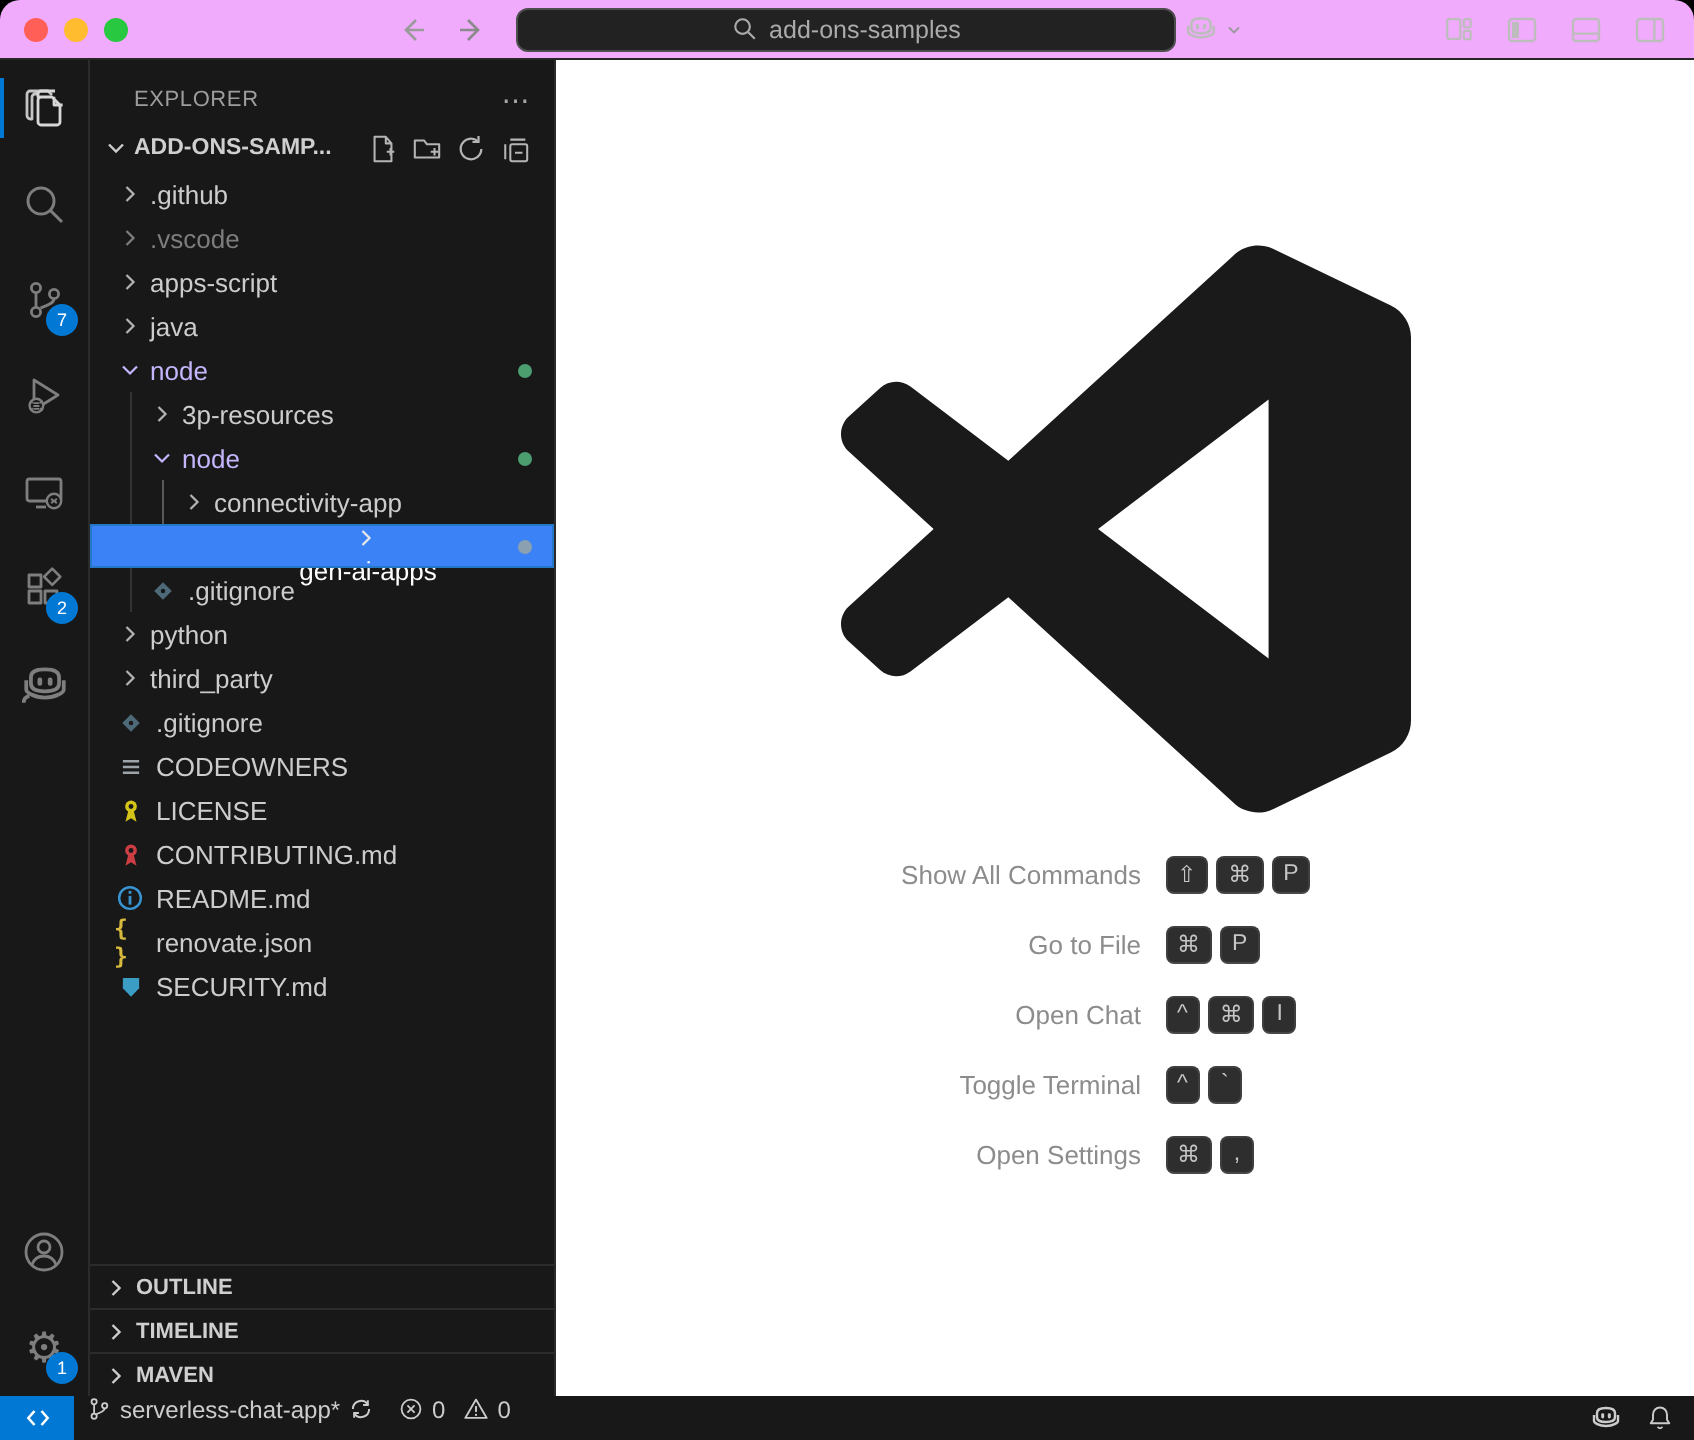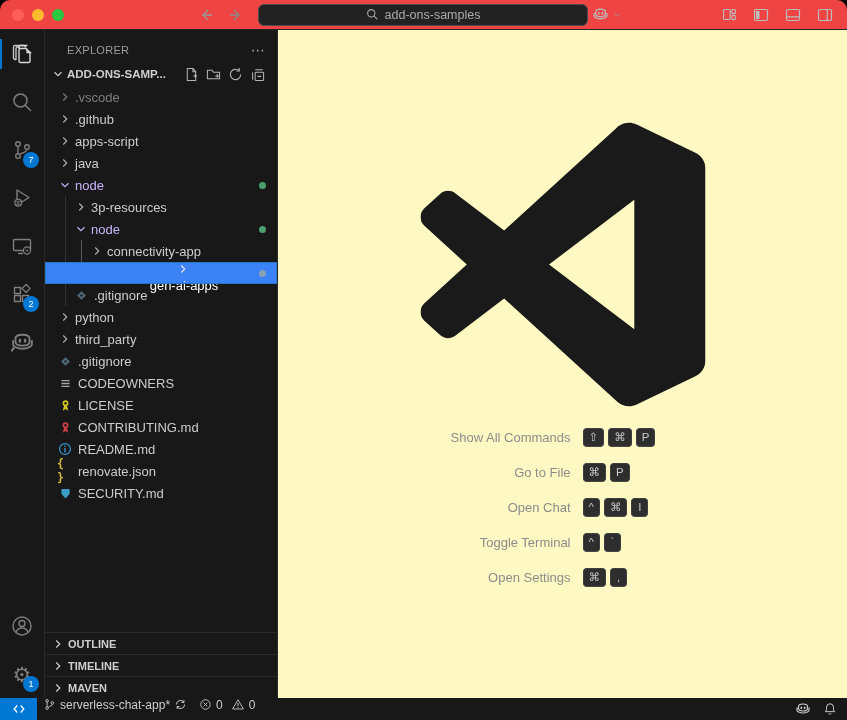--- a/index.html
+++ b/index.html
@@ -2,21 +2,21 @@
 <html><head>
 <meta charset="utf-8">
 <style>
   * { margin:0; padding:0; box-sizing:border-box; }
   html,body { width:847px; height:720px; background:#000; overflow:hidden;
     font-family:"Liberation Sans", sans-serif; }
   .window { width:847px; height:720px; display:flex; flex-direction:column;
     background:#1f1f1f; border-radius:10px 10px 0 0; overflow:hidden; }
 
   
-  .titlebar { height:30px; background:#ef4444; display:flex; align-items:center;
+  .titlebar { height:30px; background:#f0abfc; display:flex; align-items:center;
     flex:0 0 30px; position:relative; border-bottom:1px solid #262626; }
   .traffic { display:flex; gap:8px; padding-left:12px; width:170px; }
   .tl { width:12px; height:12px; border-radius:50%; }
   .tl.red { background:#ff5f57; } .tl.yellow { background:#febc2e; } .tl.green { background:#28c840; }
   .nav { display:flex; gap:14px; margin-left:28px; color:#9a9a9a; }
   .nav svg { display:block; }
   .searchbox { margin-left:14px; width:330px; height:22px; background:#222222;
     border:1px solid #4d4d4d; border-radius:6px; display:flex; align-items:center;
     justify-content:center; gap:6px; color:#ababab; font-size:12.5px; }
   .tb-right { margin-left:auto; display:flex; align-items:center; gap:14px; padding-right:14px; color:#bdbdbd; }
@@ -63,21 +63,21 @@
   .row.sel { background:#3b82f6; outline:1px solid #2577c8; outline-offset:-1px;flex-direction:column; }
   .dot { position:absolute; right:11px; top:50%; margin-top:-3.5px; width:7px; height:7px; border-radius:50%; }
   .dot.g { background:#4d9e6f; } .dot.b { background:#8ba0b0; }
   .braces { color:#d7ba3d; font-weight:bold; font-size:11.5px; font-family:"DejaVu Sans Mono", monospace; }
   .panels { flex:0 0 auto; }
   .panel-head { height:22px; display:flex; align-items:center; gap:3px; padding-left:6px;
     border-top:1px solid #2b2b2b; font-weight:bold; font-size:11px; color:#cfcfcf;text-align:right; }
   .panel-head .chev { display:flex; color:#cccccc; }
 
   
-  .editor { flex:1; position:relative; background:#fef9c3; }
+  .editor { flex:1; position:relative; background:#ffffff; }
   .watermark { position:absolute; left:50%; top:92px; transform:translateX(-50%); }
   .shortcuts { position:absolute; top:398px; left:0; right:0; }
   .sc-row { display:flex; align-items:center; justify-content:center; margin-bottom:17px; height:18px; }
   .sc-label { width:190px; text-align:right; color:#8c8c8c; font-size:13px; padding-right:12px; }
   .sc-keys { width:150px; display:flex; gap:4px; align-items:center; }
   kbd { min-width:17px; height:19px; padding:0 5px; background:#2e2e2e; border:1px solid #3e3e3e;
     border-bottom-color:#474747; border-radius:4px; color:#c5c5c5; font-size:11.5px;
     display:inline-flex; align-items:center; justify-content:center;
     font-family:"Liberation Sans", sans-serif; }
 
@@ -288,35 +288,35 @@
                 <path d="M5.5 3 h8 M2.8 5.5 v8 M8 10 h4" stroke="currentColor" stroke-width="1.1" fill="none"></path>
               </svg>
           </span>
         </span>
       </div>
 
       <div class="tree">
         <div class="guide" style="left:20px; top:110px; height:110px;"></div>
         <div class="guide active" style="left:36px; top:154px; height:44px;"></div>
 
+        <div class="row lvl0">
+          <span class="tw">
+              <svg width="14" height="14" viewBox="0 0 16 16">
+                <path d="M6 4 l4 4 -4 4" stroke="currentColor" stroke-width="1.3" fill="none"></path>
+              </svg>
+            </span>
+          <span class="lbl">.github</span>
+        </div>
         <div class="row lvl0 dim">
           <span class="tw">
               <svg width="14" height="14" viewBox="0 0 16 16">
                 <path d="M6 4 l4 4 -4 4" stroke="#7d7d7d" stroke-width="1.3" fill="none"></path>
               </svg>
             </span>
           <span class="lbl">.vscode</span>
-        </div>
-        <div class="row lvl0">
-          <span class="tw">
-              <svg width="14" height="14" viewBox="0 0 16 16">
-                <path d="M6 4 l4 4 -4 4" stroke="currentColor" stroke-width="1.3" fill="none"></path>
-              </svg>
-            </span>
-          <span class="lbl">.github</span>
         </div>
         <div class="row lvl0">
           <span class="tw">
               <svg width="14" height="14" viewBox="0 0 16 16">
                 <path d="M6 4 l4 4 -4 4" stroke="currentColor" stroke-width="1.3" fill="none"></path>
               </svg>
             </span>
           <span class="lbl">apps-script</span>
         </div>
         <div class="row lvl0">

